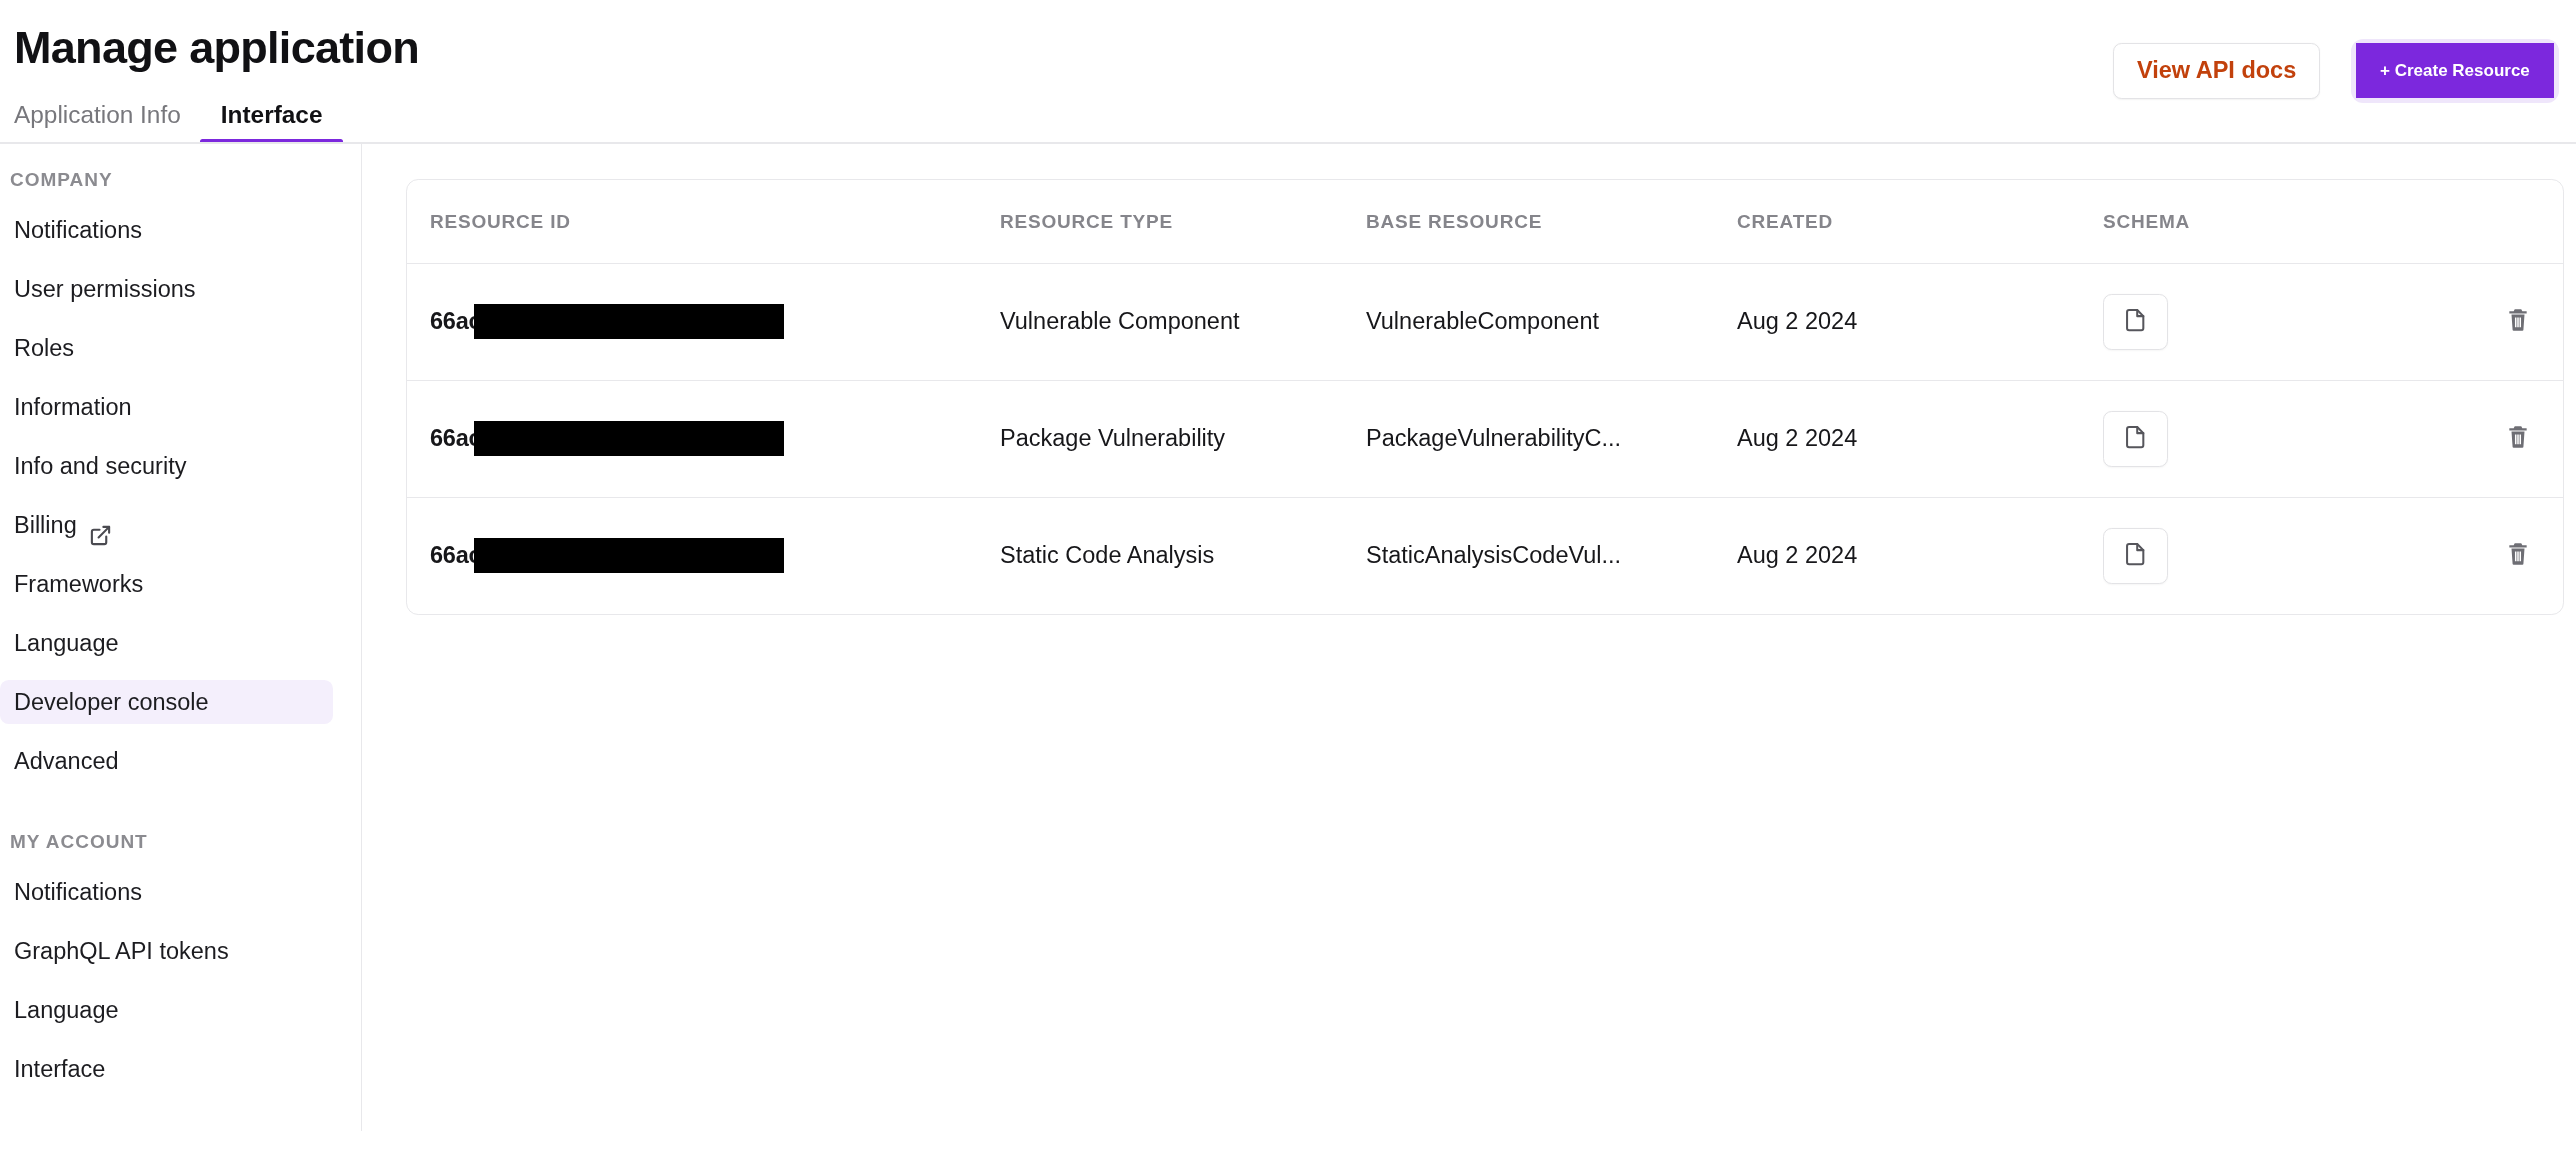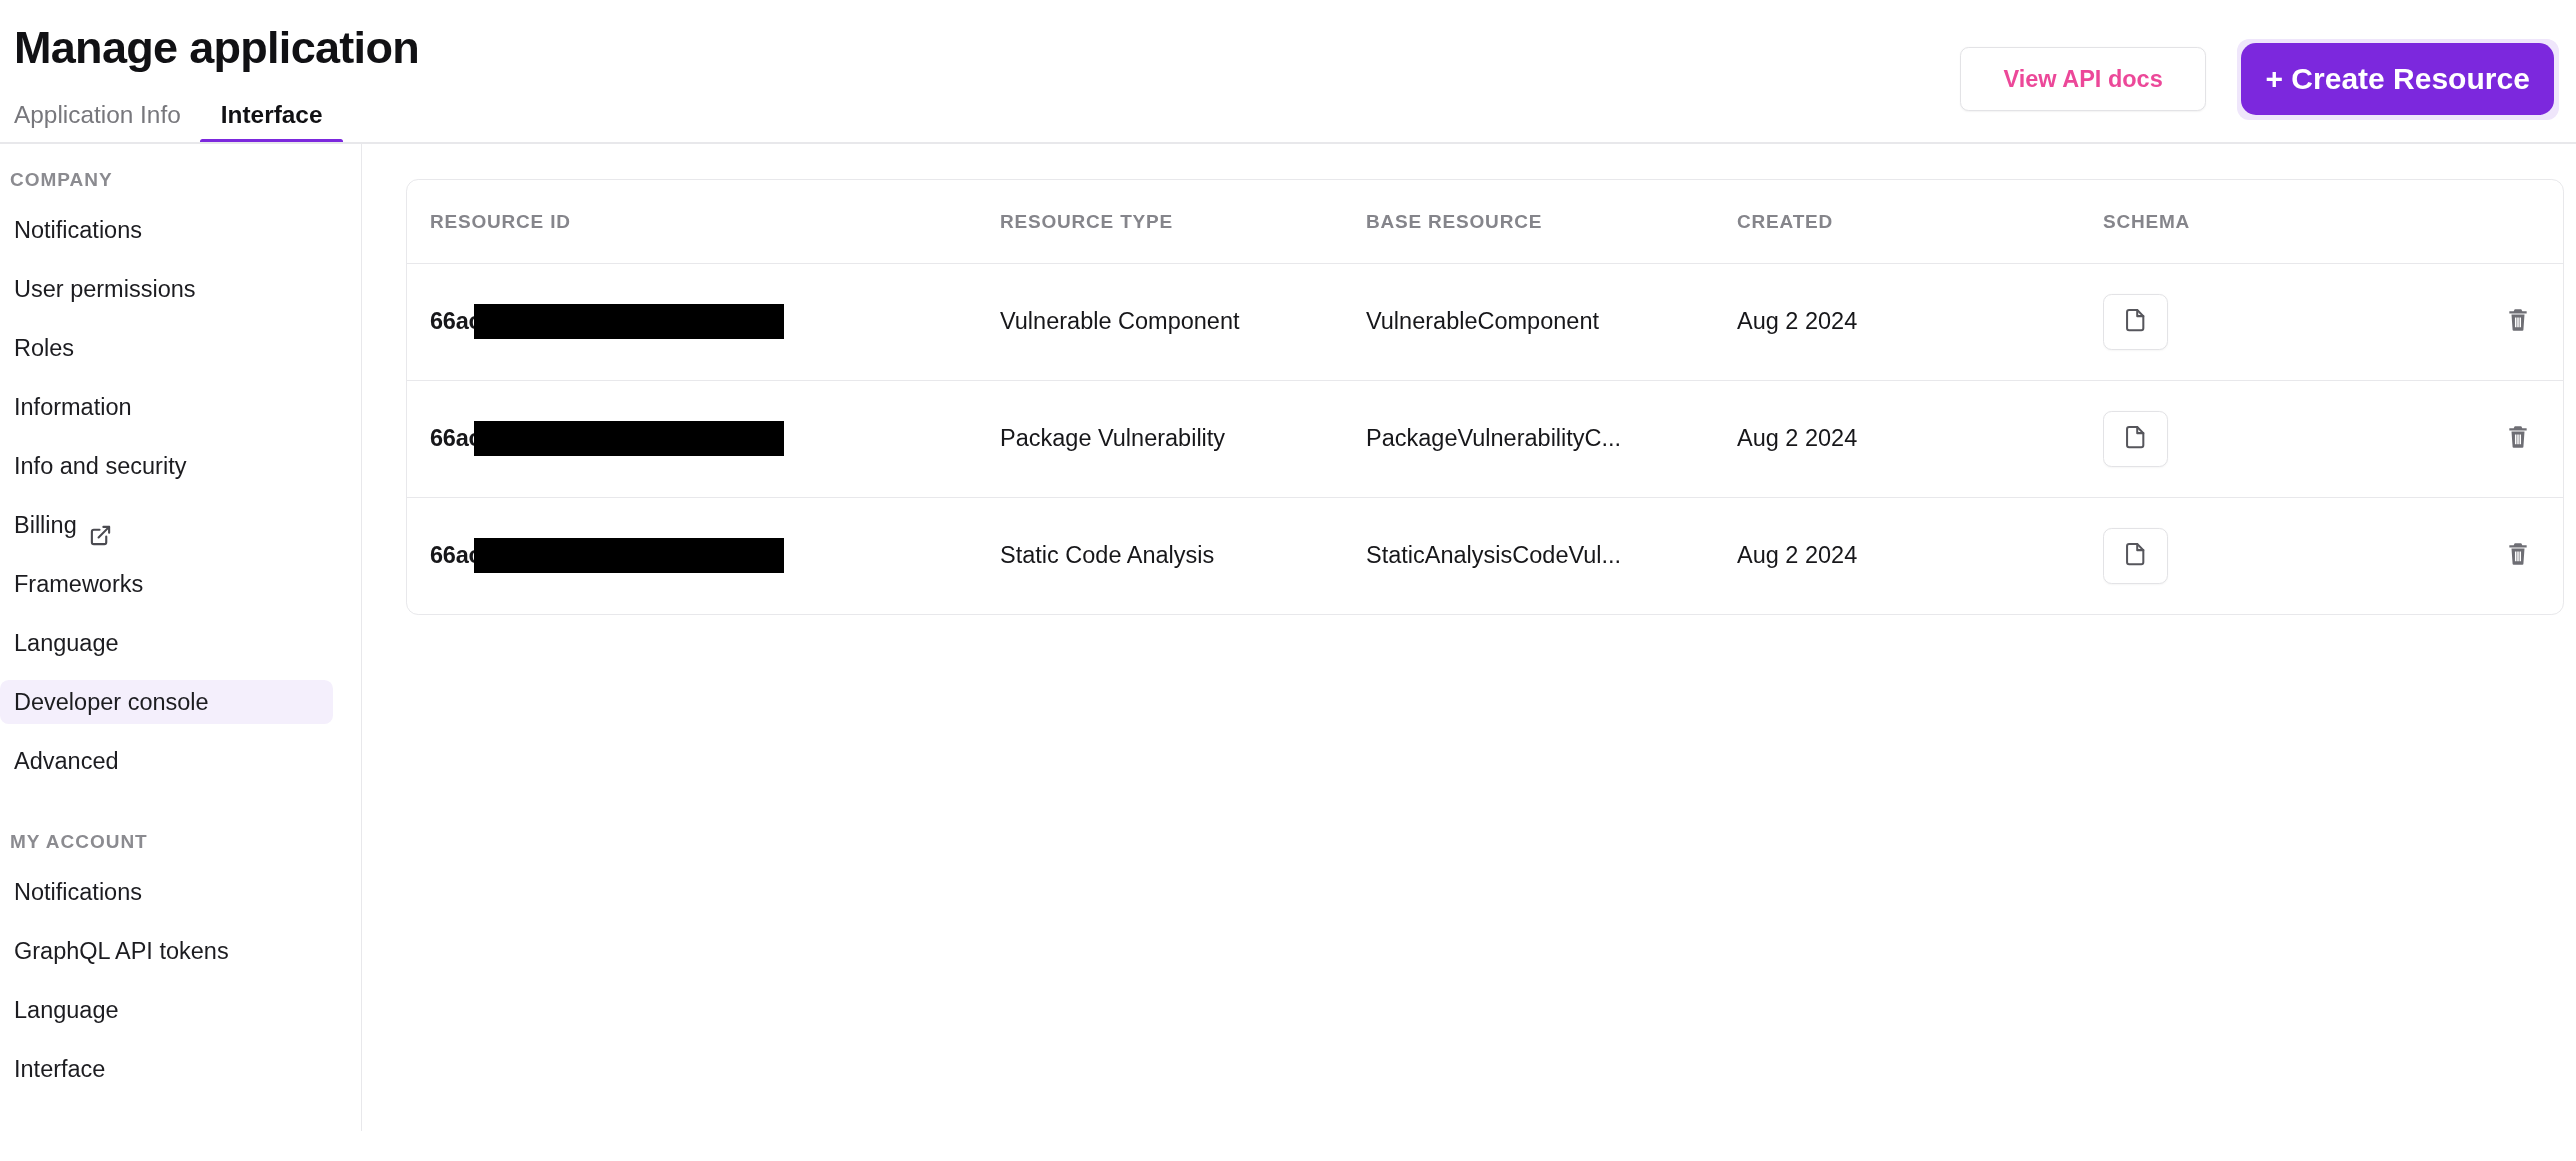--- a/index.html
+++ b/index.html
@@ -49,46 +49,46 @@
   .header-actions {
     position: absolute;
     top: 39px;
     right: 17.4px;
     display: flex;
     align-items: center;
     gap: 31px;
   }
 
   .btn-secondary {
-    height: 64px;
-    padding: 0 42px;
+    height: 56px;
+    padding: 0 23px;
     background: #ffffff;
     border: 1.3px solid #e3e3e6;
     border-radius: 8.7px;
     font-size: 23.5px;
     font-weight: 700;
-    color: #ec4899;
+    color: #c2410c;
     font-family: "Liberation Sans", sans-serif;
     cursor: pointer;
     box-shadow: 0 0.9px 1.7px rgba(16,16,20,0.05);
     white-space: nowrap;
   }
 
   .btn-primary-wrap {
     padding: 4.4px;
     border-radius: 12.2px;
     background: #efe6fb;
   }
   .btn-primary {
-    height: 72px;
+    height: 55px;
     padding: 0 24.4px;
     background: #7c28dd;
     border: none;
-    border-radius: 15px;
-    font-size: 30px;
+    border-radius: 0;
+    font-size: 17px;
     font-weight: 700;
     color: #ffffff;
     font-family: "Liberation Sans", sans-serif;
     cursor: pointer;
     white-space: nowrap;
   }
 
   
   .tabs {
     margin-top: 21px;

